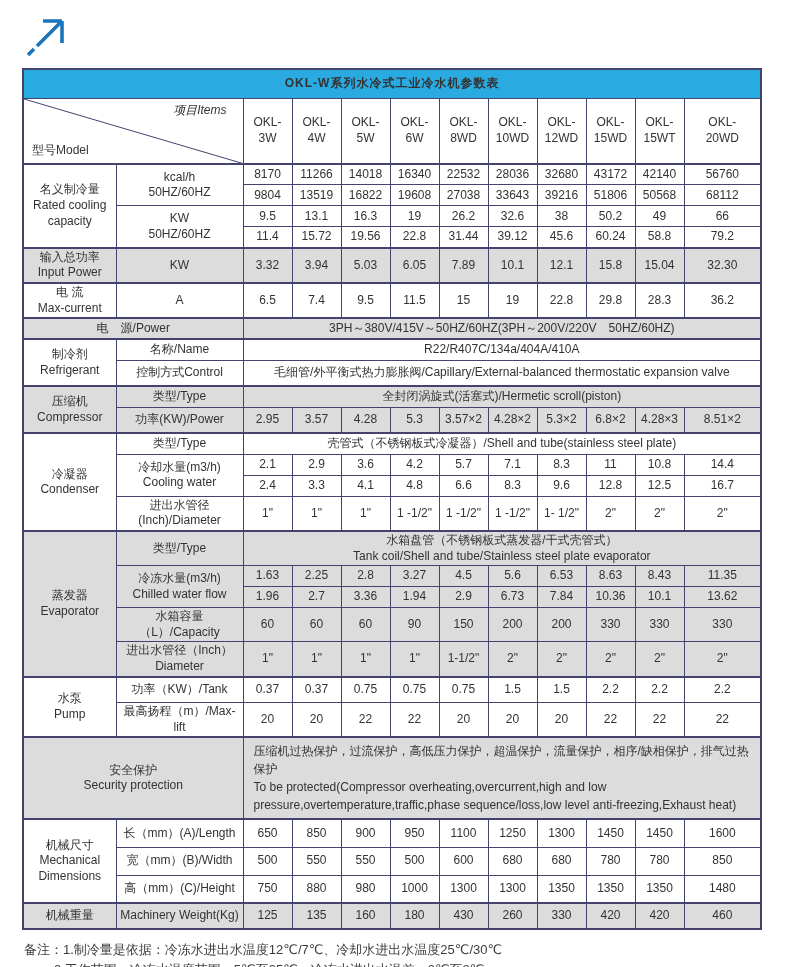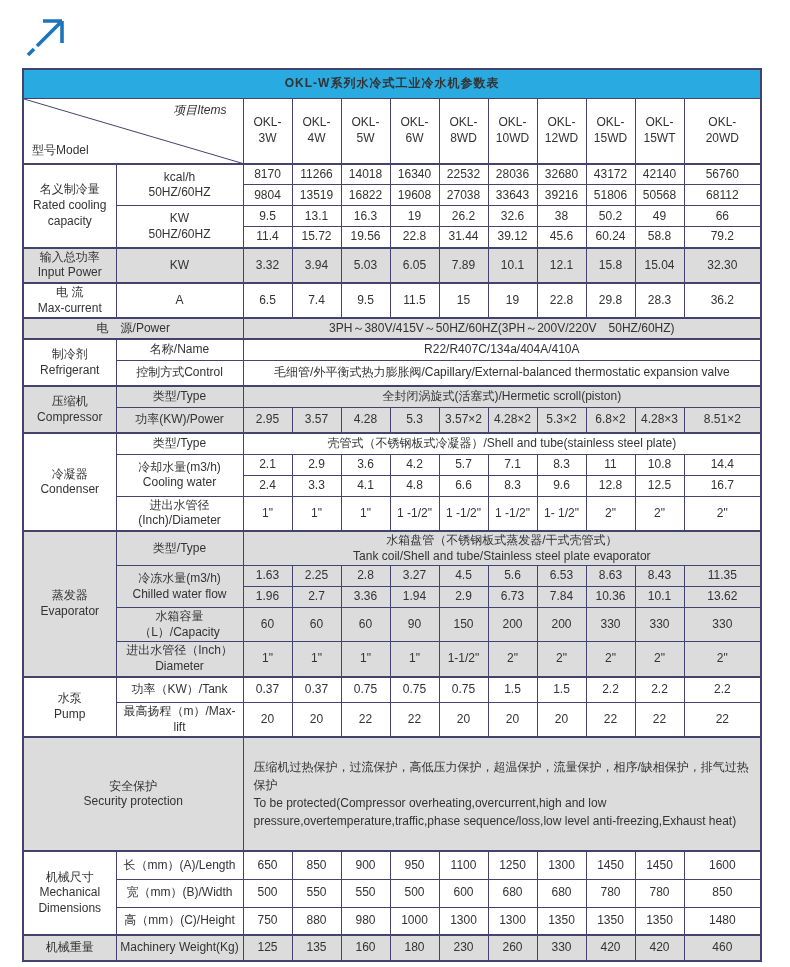--- a/index.html
+++ b/index.html
@@ -32,21 +32,21 @@
     height:29px; letter-spacing:1px;
   }
   .model-row th { height:38px; font-weight:normal; white-space:pre-line; background:#fff; }
   th.corner { position:relative; height:38px; }
   th.corner .diag { position:absolute; inset:0; width:100%; height:100%; }
   .corner-items { position:absolute; top:4px; right:16px; font-size:12px;font-style:italic; }
   .corner-model { position:absolute; bottom:4px; left:8px; font-size:12px; }
 
   td.grp, td.itm { white-space:pre-line; }
   td.merged { white-space:pre-line; }
-  td.sec-val { text-align:left; padding:20px 10px; line-height:1.5; }
+  td.sec-val { text-align:left; padding:4px 10px; line-height:1.5; }
 
   tr.gy td { background:#dcdcdc; }
   tr td { height:21px; }
   tr.h26 td { height:26px;margin-top:17px; }
   tr.h28 td { height:28px; }
   tr.h34 td { height:34px; }
   tr.h56 td { height:56px; }
   tr.sect td { border-top:2px solid #43436e; }
 
   
@@ -426,21 +426,21 @@
           <td>1480</td>
     </tr>
 
     <tr class="sect gy h26">
       <td class="grp">机械重量</td>
       <td class="itm">Machinery Weight(Kg)</td>
       <td>125</td>
           <td>135</td>
           <td>160</td>
           <td>180</td>
-          <td>230</td>
+          <td>430</td>
           <td>260</td>
           <td>330</td>
           <td>420</td>
           <td>420</td>
           <td>460</td>
     </tr>
   </tbody>
     </table>
 
   <section class="notes">

